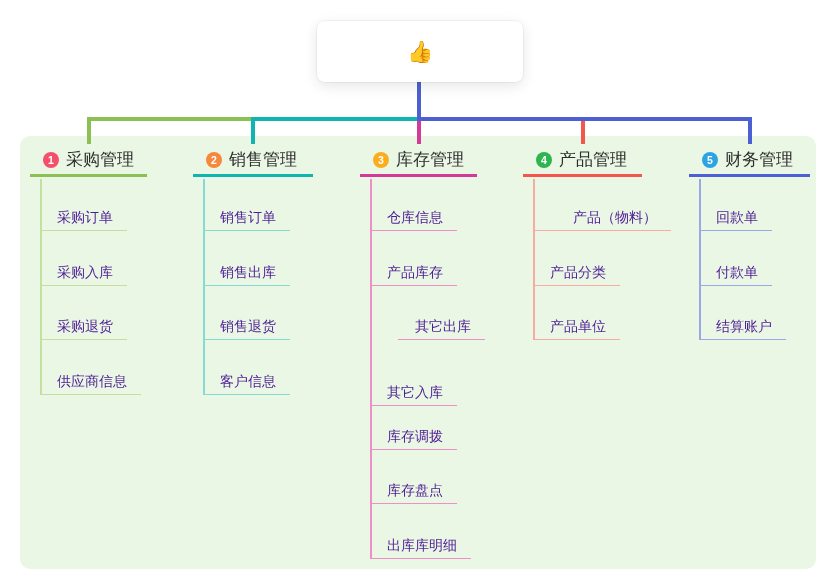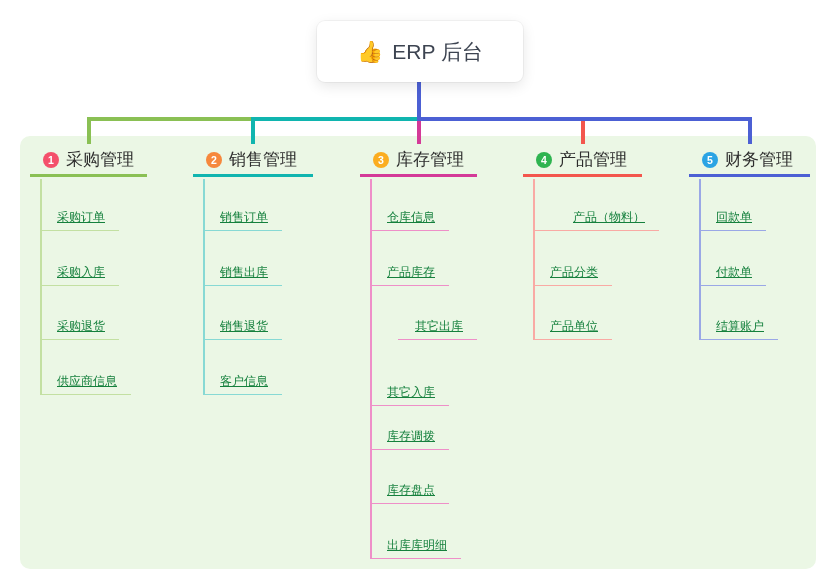--- a/index.html
+++ b/index.html
@@ -27,32 +27,31 @@
   .badge{
     width:16px;height:16px;border-radius:50%;color:#ffffff;
     font-size:10.5px;font-weight:bold;line-height:16px;text-align:center;
     margin-right:7px;flex:0 0 auto;
   }
   .branch-label{font-size:17px;font-weight:500;color:#2d2d2d;white-space:nowrap;}
   .vline{position:absolute;width:1.5px;z-index:1;}
   .child-item{
     position:absolute;height:27px;line-height:28px;
     padding:0 14px 0 17px;box-sizing:content-box;
-    font-size:12px;color:#15803d;white-space:nowrap;z-index:2;text-decoration:underline;
+    font-size:14px;color:#4c1d95;white-space:nowrap;z-index:2;
   }
 </style>
 </head>
 <body>
 
 <div class="canvas">
   <div class="panel" id="panel" style="background: rgb(235, 247, 229);"></div>
 
   <div class="root-node">
     <span class="emoji">👍</span>
-    <span>ERP 后台</span>
   </div>
 
   <div id="connectors">
       <div class="seg" style="left: 86.5px; top: 117px; width: 4px; height: 27px; background: rgb(138, 192, 84);"></div>
       <div class="seg" style="left: 86.5px; top: 117px; width: 168.5px; height: 4px; background: rgb(138, 192, 84);"></div>
       <div class="seg" style="left: 251px; top: 117px; width: 4px; height: 27px; background: rgb(16, 181, 175);"></div>
       <div class="seg" style="left: 251px; top: 117px; width: 170px; height: 4px; background: rgb(16, 181, 175);"></div>
       <div class="seg" style="left: 416.5px; top: 117px; width: 4px; height: 27px; background: rgb(212, 58, 152);"></div>
       <div class="seg" style="left: 580.5px; top: 117px; width: 4px; height: 27px; background: rgb(243, 86, 77);"></div>
       <div class="seg" style="left: 747.5px; top: 117px; width: 4px; height: 27px; background: rgb(76, 96, 212);"></div>

